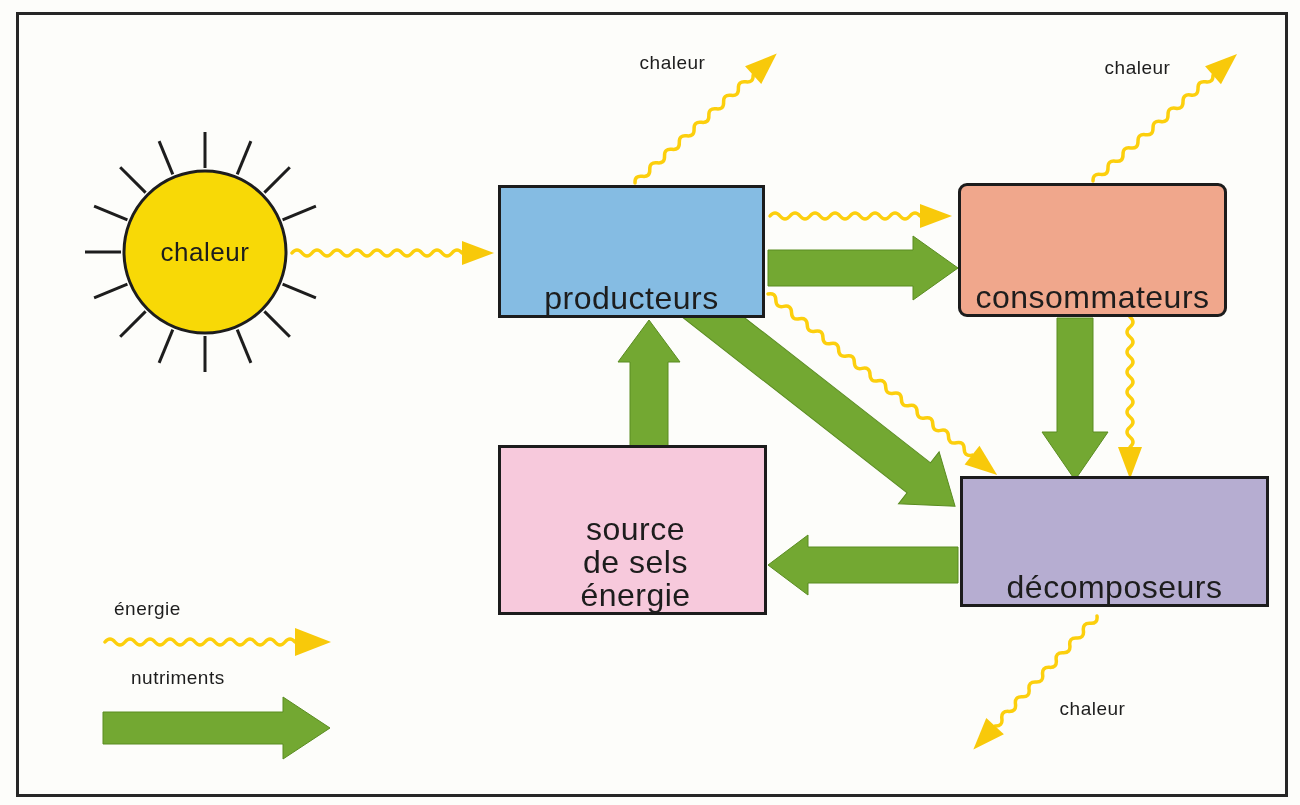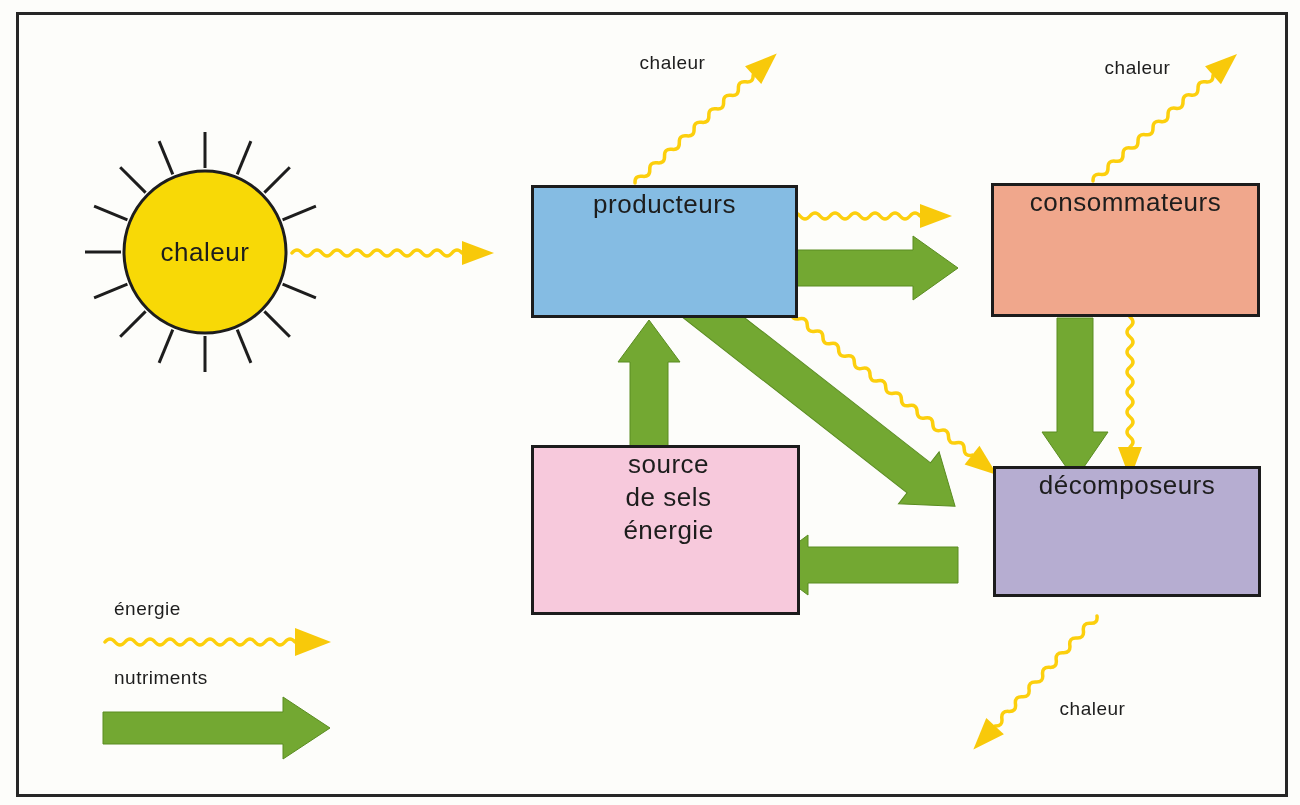--- a/index.html
+++ b/index.html
@@ -13,36 +13,36 @@
     position:absolute;left:16px;top:12px;width:1272px;height:785px;
     box-sizing:border-box;border:3px solid #262626;
   }
   .arrow-layer{position:absolute;left:0;top:0;width:1300px;height:805px;}
   .wv{fill:none;stroke:#fccf0d;stroke-width:3.5;stroke-linecap:round;}
   .wh{fill:#f8c90a;}
   .ga{fill:#73a832;stroke:#5a8c21;stroke-width:1;}
   .ray{stroke:#1d1d1d;stroke-width:3;stroke-linecap:butt;}
   .box{
     position:absolute;box-sizing:border-box;border:3px solid #1c1c1c;
-    display:flex;align-items:flex-start;justify-content:center;text-align:center;
-    font-size:26px;line-height:33px;letter-spacing:0.5px;margin-left:33px;
+    display:flex;align-items:flex-end;justify-content:center;text-align:center;
+    font-size:32px;line-height:33px;letter-spacing:0.5px;
   }
   #box-producteurs{left:498px;top:185px;width:267px;height:133px;background:#85bce3;}
-  #box-consommateurs{left:958px;top:183px;width:269px;height:134px;background:#f0a78c;}
+  #box-consommateurs{left:958px;top:183px;width:269px;height:134px;background:#f0a78c;border-radius:9px;}
   #box-source{left:498px;top:445px;width:269px;height:170px;background:#f7c9dc;padding-left:6px;}
-  #box-decomposeurs{left:960px;top:466px;width:268px;height:131px;background:#b6add1;}
+  #box-decomposeurs{left:960px;top:476px;width:309px;height:131px;background:#b6add1;}
   .float-label{
     position:absolute;font-size:19px;letter-spacing:0.5px;white-space:nowrap;
   }
   #label-soleil{left:125px;top:237px;width:160px;text-align:center;font-size:26px;}
   #chaleur-top-center{left:600px;top:52px;width:145px;text-align:center;}
   #chaleur-top-right{left:1065px;top:57px;width:145px;text-align:center;}
   #chaleur-bottom{left:1020px;top:698px;width:145px;text-align:center;}
   #legend-energie-label{left:114px;top:598px;}
-  #legend-nutriments-label{left:114px;top:667px;}
+  #legend-nutriments-label{left:131px;top:667px;}
 </style>
 </head>
 <body>
 
 <div class="canvas">
 
   <div class="frame"></div>
 
   <svg class="arrow-layer" viewBox="0 0 1300 805">
 

